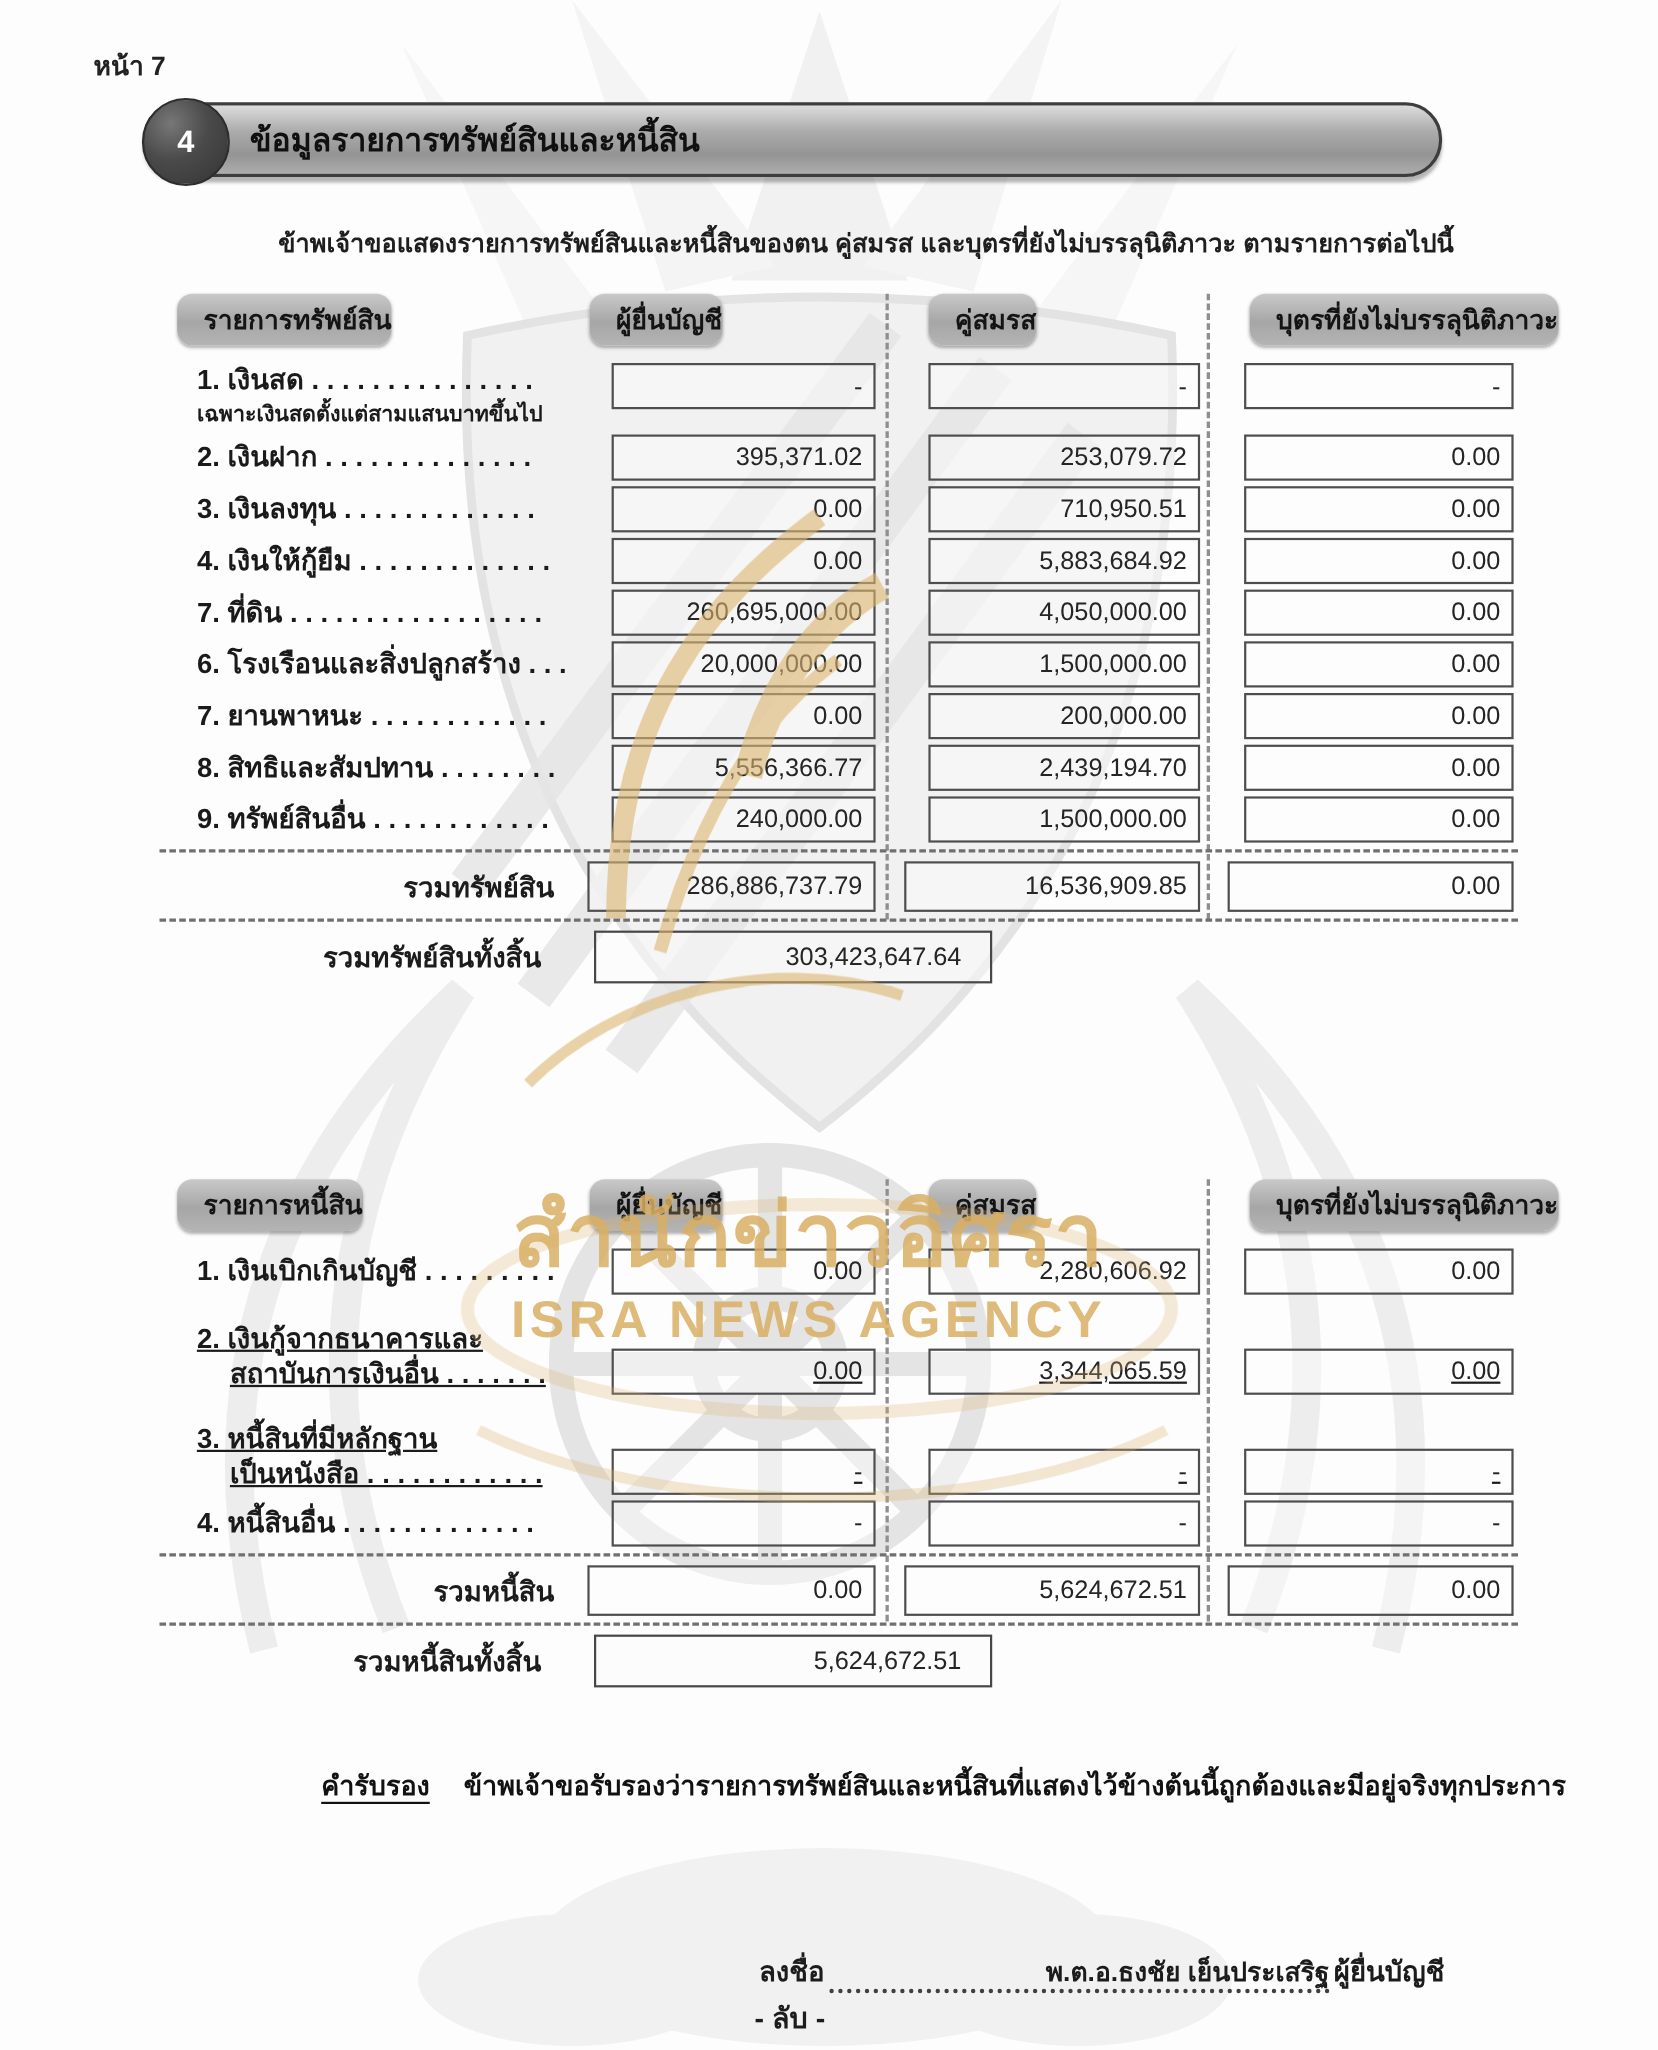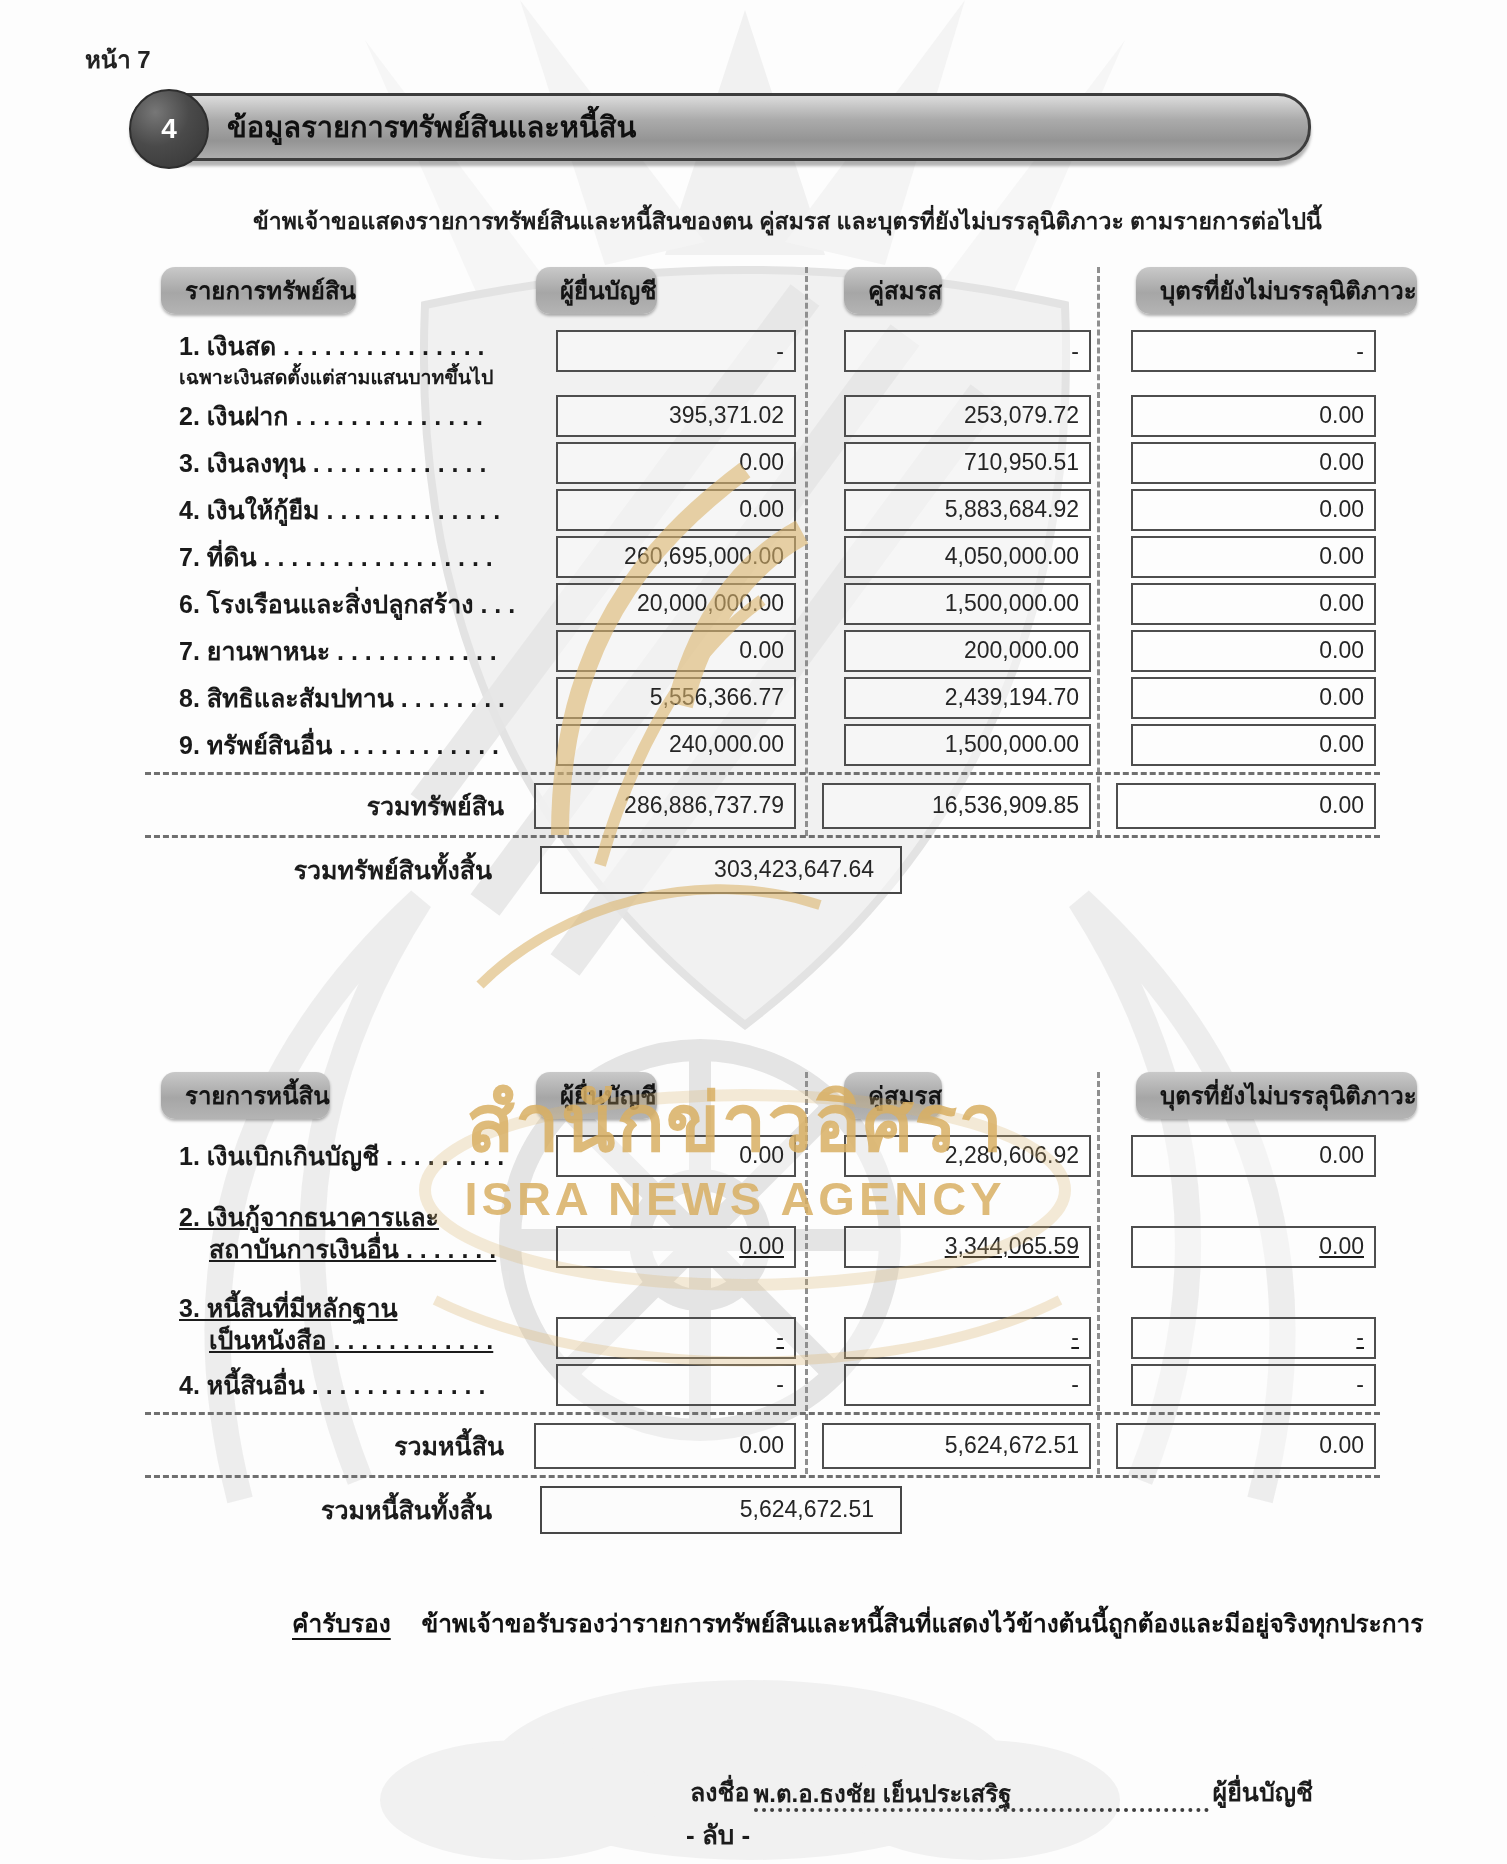--- a/index.html
+++ b/index.html
@@ -50,21 +50,21 @@
   .pill{
     height:47px;border-radius:14px;
     background:linear-gradient(180deg,#c9c9c9 0%,#a6a6a6 55%,#b4b4b4 100%);
     box-shadow:0 2px 3px rgba(0,0,0,.3);
     display:flex;align-items:center;padding-left:24px;
     font-size:24px;font-weight:700;color:#141414;white-space:nowrap;
   }
   .p1{margin-right:56px;}
   .p2{margin-left:-20px;margin-right:30px;}
   .p3{margin-right:42px;}
-  .p4{margin-right:0;}
+  .p4{margin-right:0;border-radius:15px;}
   .trow{align-items:center;margin-bottom:5px;}
   .trow.first{align-items:start;}
   .trow.two{height:86px;align-items:end;text-decoration:underline;}
   .trow.two .lbl{padding-bottom:2px;}
   .lbl{font-size:25px;font-weight:700;color:#1a1a1a;padding-left:18px;line-height:1.3;white-space:nowrap;}
   .lbl .note{display:block;font-size:19.5px;font-weight:700;margin-top:2px;}
   .cell{display:flex;}
   .box{
     flex:1;height:38px;border:2px solid #4e4e4e;background:rgba(252,252,252,.45);
     display:flex;align-items:center;justify-content:flex-end;
@@ -82,21 +82,21 @@
   .gbox{
     width:362px;height:48px;border:2.5px solid #474747;background:rgba(252,252,252,.5);
     display:flex;align-items:center;justify-content:flex-end;
     padding-right:26px;font-size:23px;color:#252525;box-sizing:border-box;
   }
   
   .cert{margin:70px 0 0 292px;font-size:24.5px;font-weight:700;color:#121212;white-space:nowrap;}
   .cert-head{text-decoration:underline;text-underline-offset:6px;margin-right:24px;}
   .sig{position:absolute;left:690px;top:1772px;z-index:2;font-size:25px;font-weight:700;display:flex;align-items:flex-end;white-space:nowrap;}
   .sig-dots{
-    display:inline-block;min-width:455px;text-align:left;
+    display:inline-block;min-width:455px;text-align:right;
     border-bottom:4px dotted #3f3f3f;margin:0 4px;padding-bottom:1px;line-height:1.1;
     font-weight:600;font-size:24px;
   }
   .secret{position:absolute;left:686px;top:1814px;z-index:2;font-size:26px;font-weight:700;}
 </style>
 </head>
 <body>
 
 <svg class="wm-svg" width="1507" height="1864" viewBox="0 0 1507 1864">
   <g fill="#f1f1f1">

